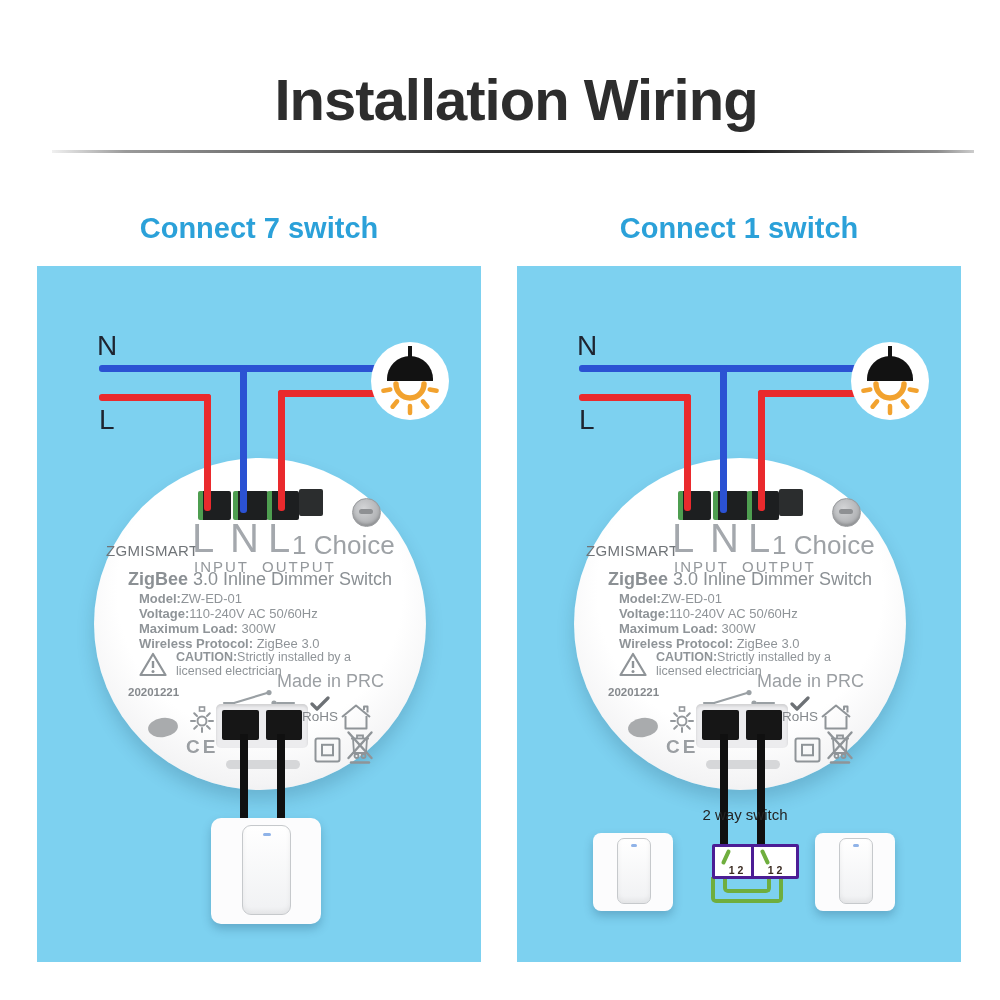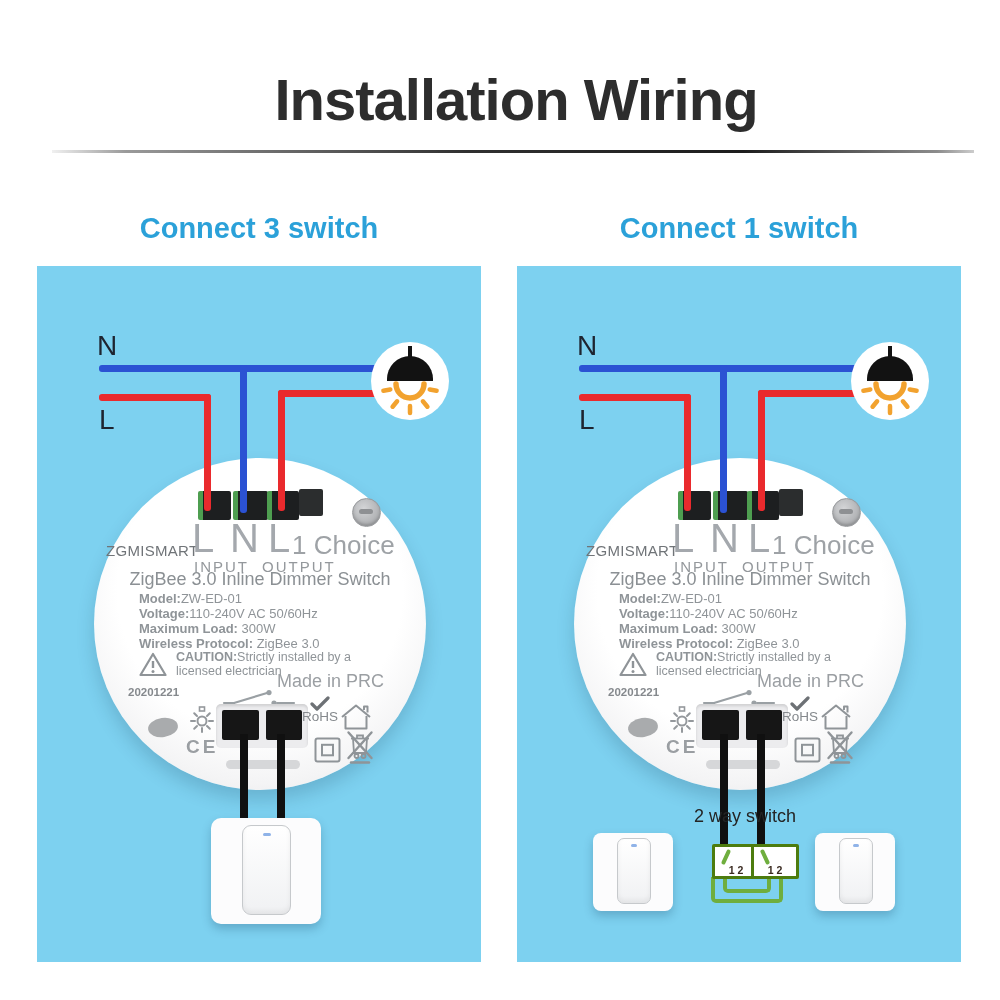--- a/index.html
+++ b/index.html
@@ -19,53 +19,53 @@
           box-shadow:0 10px 18px rgba(25,60,85,.20)}
   .tb{position:absolute;top:33px;height:29px;background:#1d1f20;border-left:5px solid #4e9e50;border-radius:2px;z-index:2}
   .tb4{position:absolute;top:31px;height:27px;background:#2b2d2e;border-radius:2px;z-index:2}
   .screw{position:absolute;left:258px;top:40px;width:27px;height:27px;border-radius:50%;
          background:radial-gradient(circle at 40% 35%,#d4d5d7,#9ea0a3);border:1px solid #97999c;box-shadow:inset 0 -2px 3px rgba(0,0,0,.18)}
   .screw:after{content:"";position:absolute;left:6px;top:10px;width:14px;height:5px;border-radius:3px;background:#8e9093}
   .lnl{position:absolute;font-size:40px;color:#a4a8ad;font-weight:400}
   .choice{position:absolute;font-size:26px;color:#9ea2a6}
   .io{position:absolute;font-size:15px;letter-spacing:2px;color:#94989c}
   .product{position:absolute;top:111px;left:0;width:100%;text-align:center;font-size:18px;color:#8b9094}
-  .product b{font-weight:400}
+  .product b{font-weight:700}
   .specs{position:absolute;left:45px;top:133px;font-size:13px;line-height:15px;color:#8f9498}
   .specs b{font-weight:700}
   .caution-text{position:absolute;left:82px;top:193px;width:192px;font-size:12.5px;line-height:13.5px;color:#8f9498}
   .caution-text b{font-weight:700}
   .made{position:absolute;left:183px;top:213px;font-size:18px;color:#9b9fa3}
   .datecode{position:absolute;left:34px;top:228px;font-size:11.5px;font-weight:700;color:#85898d}
   .ce{position:absolute;left:92px;top:278px;font-size:19px;font-weight:700;color:#9a9ea2;letter-spacing:3px}
   .rohs{position:absolute;left:204px;top:238px;width:44px;text-align:center}
   .rohs .txt{font-size:13.5px;color:#85898d;margin-top:-2px}
   .oval{position:absolute;left:54px;top:260px;width:30px;height:19px;background:#a9abad;border-radius:50%;transform:rotate(-8deg)}
   .housing{position:absolute;left:122px;top:246px;width:92px;height:44px;background:#ececee;border-radius:5px;box-shadow:inset 0 2px 3px rgba(0,0,0,.12)}
   .btb{position:absolute;top:252px;width:37px;height:30px;background:#161616;border-radius:2px}
   .groove{position:absolute;left:132px;top:302px;width:74px;height:9px;background:#d6d7d9;border-radius:5px}
   .bwire{position:absolute;width:8px;background:#101010;z-index:2}
   .plate{position:absolute;background:#fcfcfd;border-radius:10px;box-shadow:0 5px 10px rgba(20,60,90,.25);z-index:3}
   .rocker{position:absolute;border:1px solid #c6c9cc;border-radius:9px;background:linear-gradient(180deg,#ffffff,#f0f1f3);box-shadow:inset 0 -3px 5px rgba(0,0,0,.06)}
   .led{position:absolute;top:7px;left:50%;margin-left:-4px;width:8px;height:3px;border-radius:2px;background:#8fb3e8}
-  .twoway-label{position:absolute;left:28px;top:540px;width:400px;text-align:center;font-size:18px;color:#242424;z-index:3}
-  .swbox{position:absolute;top:578px;width:48px;height:35px;background:#ffffff;border:3px solid #4d7c0f;border-radius:2px;box-sizing:border-box;z-index:3}
+  .twoway-label{position:absolute;left:28px;top:540px;width:400px;text-align:center;font-size:15px;color:#242424;z-index:3}
+  .swbox{position:absolute;top:578px;width:48px;height:35px;background:#ffffff;border:3px solid #4c1d95;border-radius:2px;box-sizing:border-box;z-index:3}
   .lever{position:absolute;left:9px;top:2px;width:3.5px;height:16px;background:#6fae3e;border-radius:2px}
   .swnums{position:absolute;left:0;bottom:0;width:100%;text-align:center;font-size:10.5px;font-weight:700;color:#3a2a20}
   .swnums span{padding:0 1.5px}
   .gu{position:absolute;border:4px solid #6fae3e;border-top:none;border-radius:0 0 5px 5px;z-index:2}
   .brand{position:absolute;left:12px;top:84px;font-size:15px;font-weight:400;color:#707478;letter-spacing:.3px}
   svg{display:block}
 </style>
 </head>
 <body>
 
 <div class="page-title">Installation Wiring</div>
 <div class="divider"></div>
-<div class="col-heading" style="left:37px">Connect 3 switch</div>
+<div class="col-heading" style="left:37px">Connect 7 switch</div>
 <div class="col-heading" style="left:517px">Connect 1 switch</div>
 
 <div class="panel" style="left:37px">
 
   <div class="wlabel" style="left:60px;top:64px">N</div>
   <div class="wlabel" style="left:62px;top:138px">L</div>
 
   <div class="wire blue" style="left:62px;top:99px;width:278px;height:7px;z-index:2"></div>
   <div class="wire blue" style="left:203px;top:99px;width:7px;height:148px;z-index:2"></div>
   <div class="wire red" style="left:62px;top:128px;width:112px;height:7px;z-index:2"></div>

